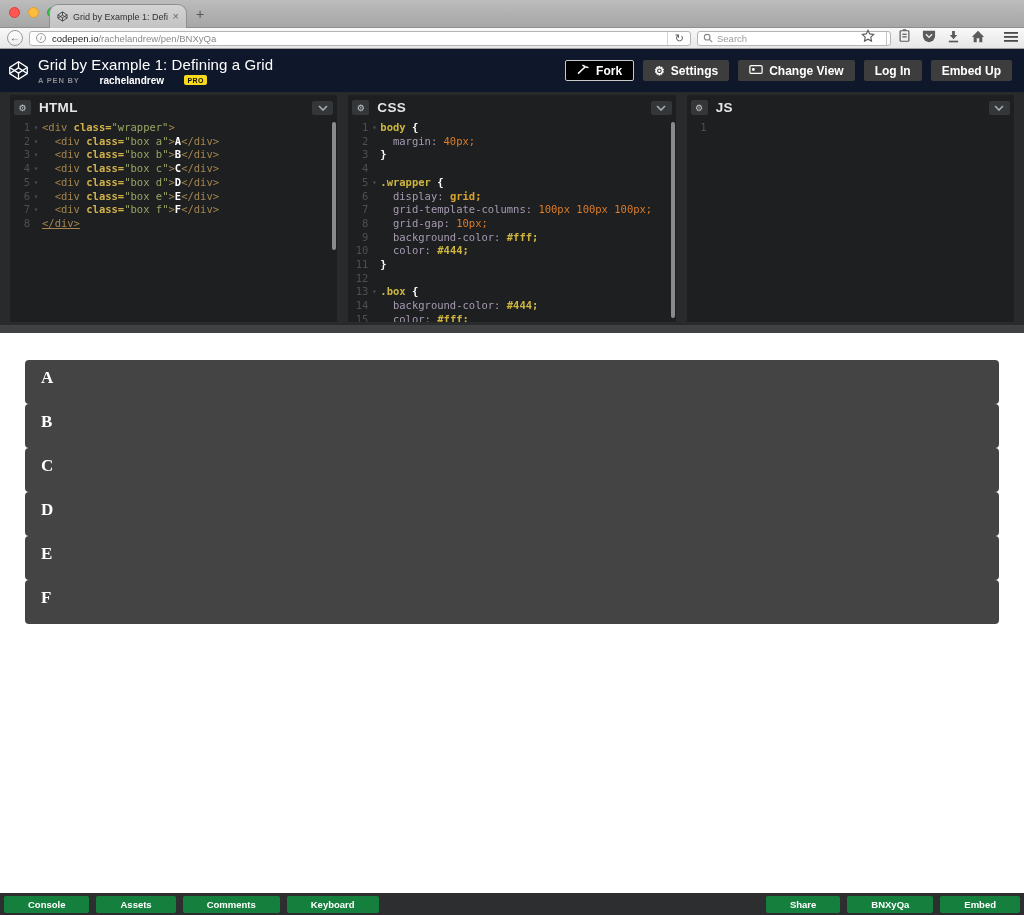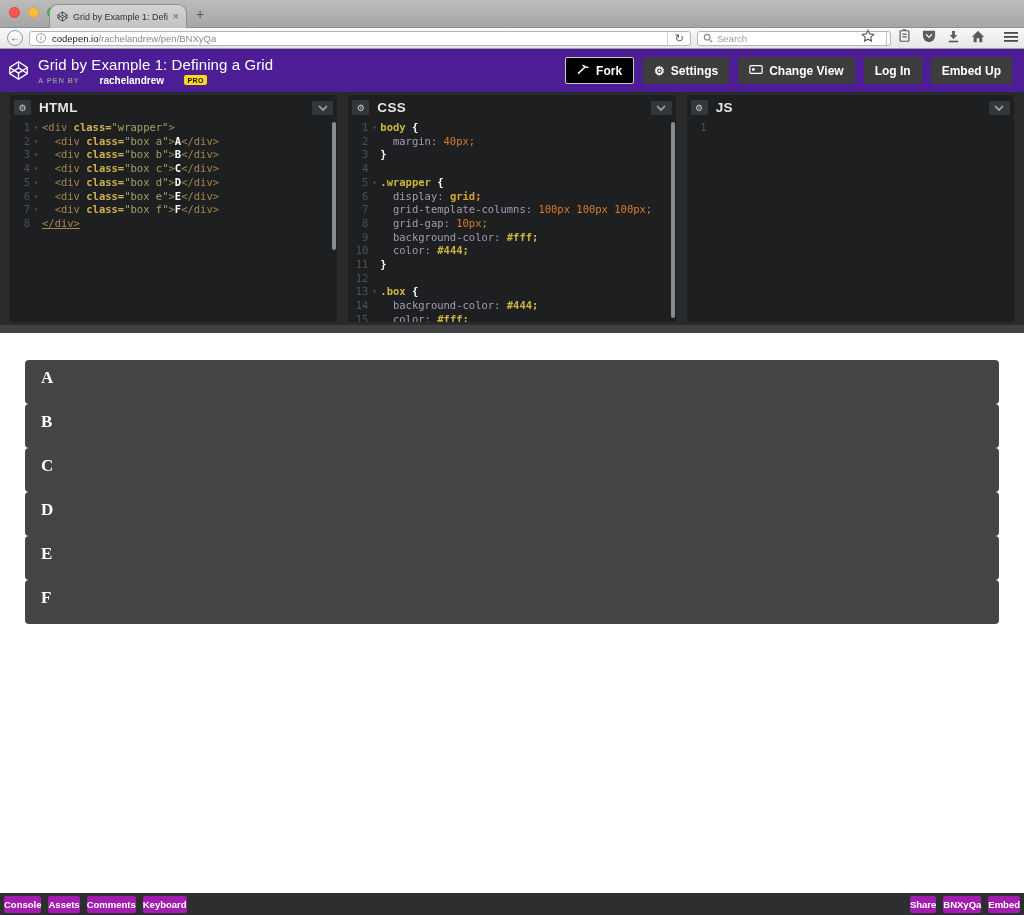--- a/index.html
+++ b/index.html
@@ -41,32 +41,32 @@
     background:#fff; border:1px solid #b5b5b5; border-radius:3px; display:flex;
     align-items:center; padding:0 5px; gap:4px; }
   .searchfield input { border:none; outline:none; font-size:9.5px; width:150px;
     font-family:"Liberation Sans",sans-serif; color:#444; background:transparent; }
   .searchfield input::placeholder { color:#9c9c9c; }
   .tbicons { position:absolute; right:6px; top:2px; height:16px; display:flex;
     align-items:center; gap:11px; }
   .tbicons .sep { width:1px; height:13px; background:#c4c4c4; }
 
   
-  .cp-header { height:43px; background:#4c1d95; display:flex; align-items:center; padding:0 8px; }
+  .cp-header { height:43px; background:#0f172a; display:flex; align-items:center; padding:0 8px; }
   .cp-logo { margin-right:9px; }
   .cp-titleblock { display:flex; flex-direction:column; gap:2px; }
   .cp-title { color:#fff; font-size:15px; letter-spacing:.1px; }
   .cp-byline { display:flex; align-items:center; gap:20px; }
   .cp-penby { color:#8c8c8c; font-size:7.5px; font-weight:bold; letter-spacing:.8px; }
   .cp-author { color:#fff; font-size:10px; font-weight:bold; }
   .cp-pro { background:#f8d91c; color:#111; font-size:7px; font-weight:bold;
     border-radius:2px; padding:1.5px 3.5px; letter-spacing:.4px; }
   .cp-actions { margin-left:auto; display:flex; gap:9px; margin-right:4px; }
   .hbtn { background:#3d3d3d; border:none; color:#fff; font-weight:bold; font-size:12px;
-    font-family:"Liberation Sans",sans-serif; padding:0 11px; height:27px; border-radius:2px;
+    font-family:"Liberation Sans",sans-serif; padding:0 11px; height:21px; border-radius:2px;
     display:flex; align-items:center; gap:6px; cursor:pointer; }
   .hbtn.fork { background:#000; border:1px solid #c9c9c9; }
   .hbtn .gear { font-size:12px; line-height:1; }
 
   
   .editor-section { height:241px; background:#282a2b; }
   .editor-row { display:flex; gap:11px; padding:3px 10px 0; }
   .panel { flex:1; height:227px; background:#1d1f21; position:relative; overflow:hidden; }
   .panel-head { height:25px; display:flex; align-items:center; padding:0 4px; }
   .pgear { width:17px; height:15px; background:#34373a; border:none; border-radius:2px;
@@ -100,22 +100,22 @@
   .preview { height:560px; background:#fff; position:relative; }
   .pv-wrap { position:absolute; left:25px; top:27px; width:974px; }
   .pv-box { height:44px; background:#434343; border-radius:4px; position:relative; }
   .pv-letter { position:absolute; left:16px; top:8px; color:#fff; font-weight:bold;
     font-size:17px; font-family:"Liberation Serif",serif; }
 
   
   .footer { height:22px; background:#2c2e2f; display:flex; align-items:center;
     justify-content:space-between; padding:0 4px; }
   .ft-group { display:flex; gap:7px; }
-  .ft-btn { background:#a21caf; color:#fff; border:none; border-radius:2px; font-size:9.5px;
-    font-weight:bold; font-family:"Liberation Sans",sans-serif; padding:3px 0; cursor:pointer; }
+  .ft-btn { background:#15803d; color:#fff; border:none; border-radius:2px; font-size:9.5px;
+    font-weight:bold; font-family:"Liberation Sans",sans-serif; padding:3px 24px; cursor:pointer; }
 </style>
 </head>
 <body>
 
 <div class="tabbar">
   <div class="traffic">
     <span class="tl red"></span>
     <span class="tl yel"></span>
     <span class="tl grn"></span>
   </div>

